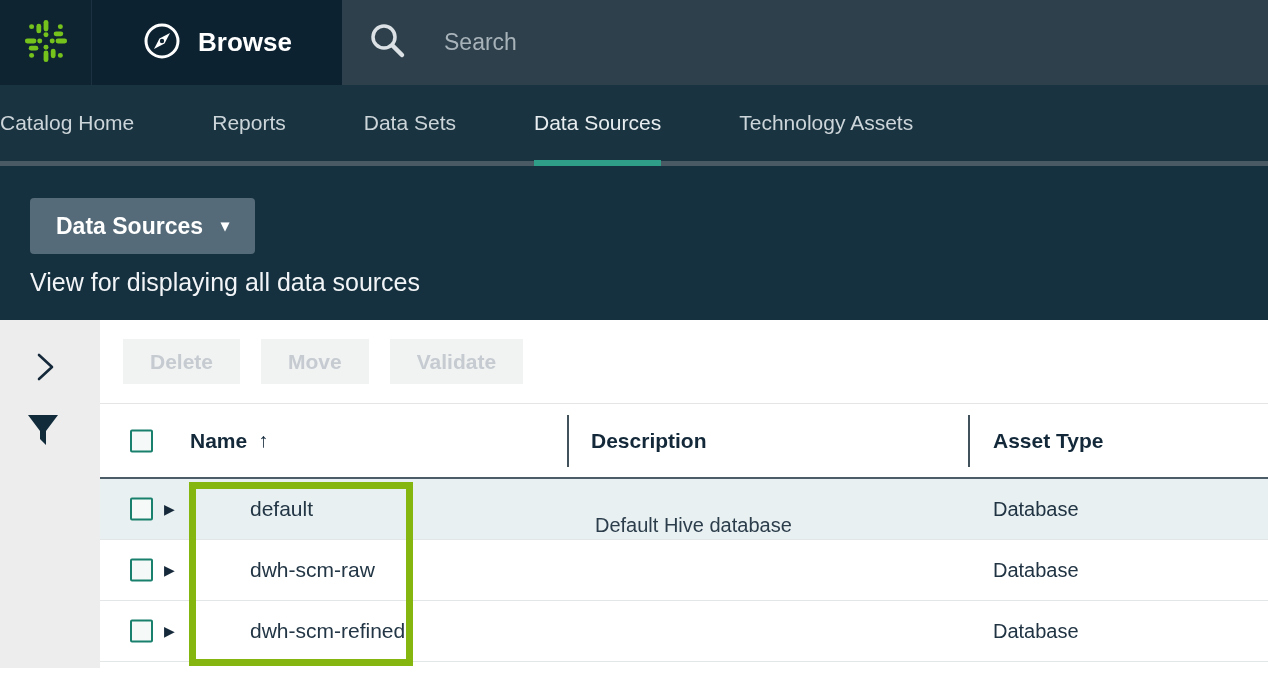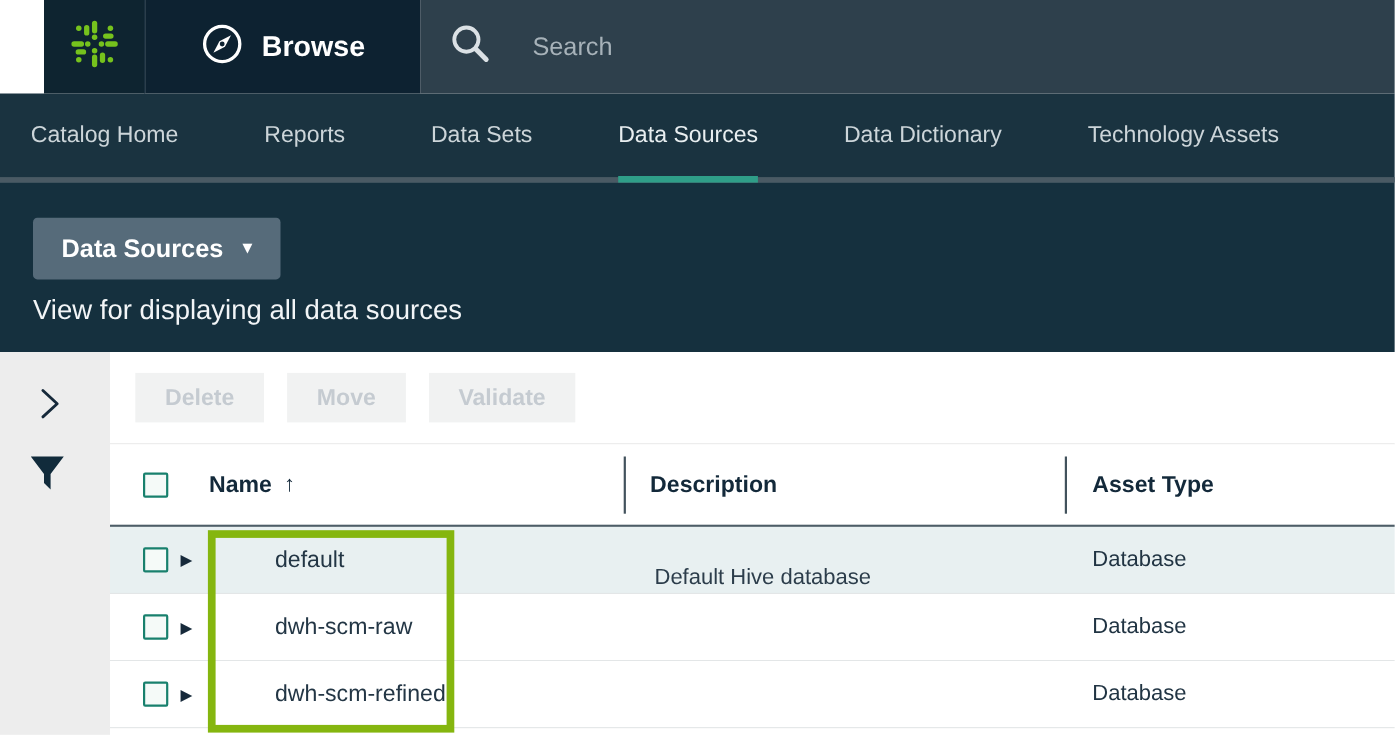--- a/index.html
+++ b/index.html
@@ -5,21 +5,21 @@
   * { box-sizing: border-box; margin: 0; padding: 0; }
   html,body { width: 1268px; height: 679px; }
   body {
     position: relative;
     font-family: "Liberation Sans", sans-serif;
     background: #ffffff;
     overflow: hidden;
   }
 
   
-  .topbar { display: flex; height: 85px; padding-left: 40px; }
+  .topbar { display: flex; height: 85px; }
   .logo-block {
     width: 92px; background: #0e2430;
     display: flex; align-items: center; justify-content: center;
     border-right: 1px solid #1c3242;
   }
   .browse-block {
     width: 250px; background: #0d2231;
     display: flex; align-items: center; justify-content: center; gap: 16px;
     color: #ffffff; cursor: pointer;
   }
@@ -27,21 +27,21 @@
   .search-block {
     flex: 1; background: #2e404c;
     display: flex; align-items: center; padding-left: 26px; cursor: text; text-align: center;
   }
   .search-placeholder { color: #a7b2b9; font-size: 23px; margin-left: 36px; }
 
   
   .navbar {
     height: 81px; background: #1a3340;
     border-bottom: 5px solid #4a5a64;
-    display: flex; align-items: stretch; padding-left: 28px; gap: 78px;
+    display: flex; align-items: stretch; gap: 78px;
   }
   .nav-tab {
     color: #ccd5d9; font-size: 21px; cursor: pointer;
     position: relative; display: flex; align-items: center; white-space: nowrap;
   }
   .nav-tab.active { color: #e8eef0; }
   .nav-tab.active::after {
     content: ""; position: absolute; left: 0; right: 0; bottom: -5px;
     height: 6px; background: #2f9e88;
   }
@@ -180,21 +180,20 @@
     </span>
     <span class="search-placeholder">Search</span>
   </div>
 </div>
 
 <div class="navbar">
   <div class="nav-tab">Catalog Home</div>
   <div class="nav-tab">Reports</div>
   <div class="nav-tab">Data Sets</div>
   <div class="nav-tab active">Data Sources</div>
-  <div class="nav-tab">Data Dictionary</div>
   <div class="nav-tab">Technology Assets</div>
 </div>
 
 <div class="view-header">
   <button class="view-selector-btn">
     <span>Data Sources</span>
     <span class="caret">▾</span>
   </button>
   <div class="view-description">View for displaying all data sources</div>
 </div>

